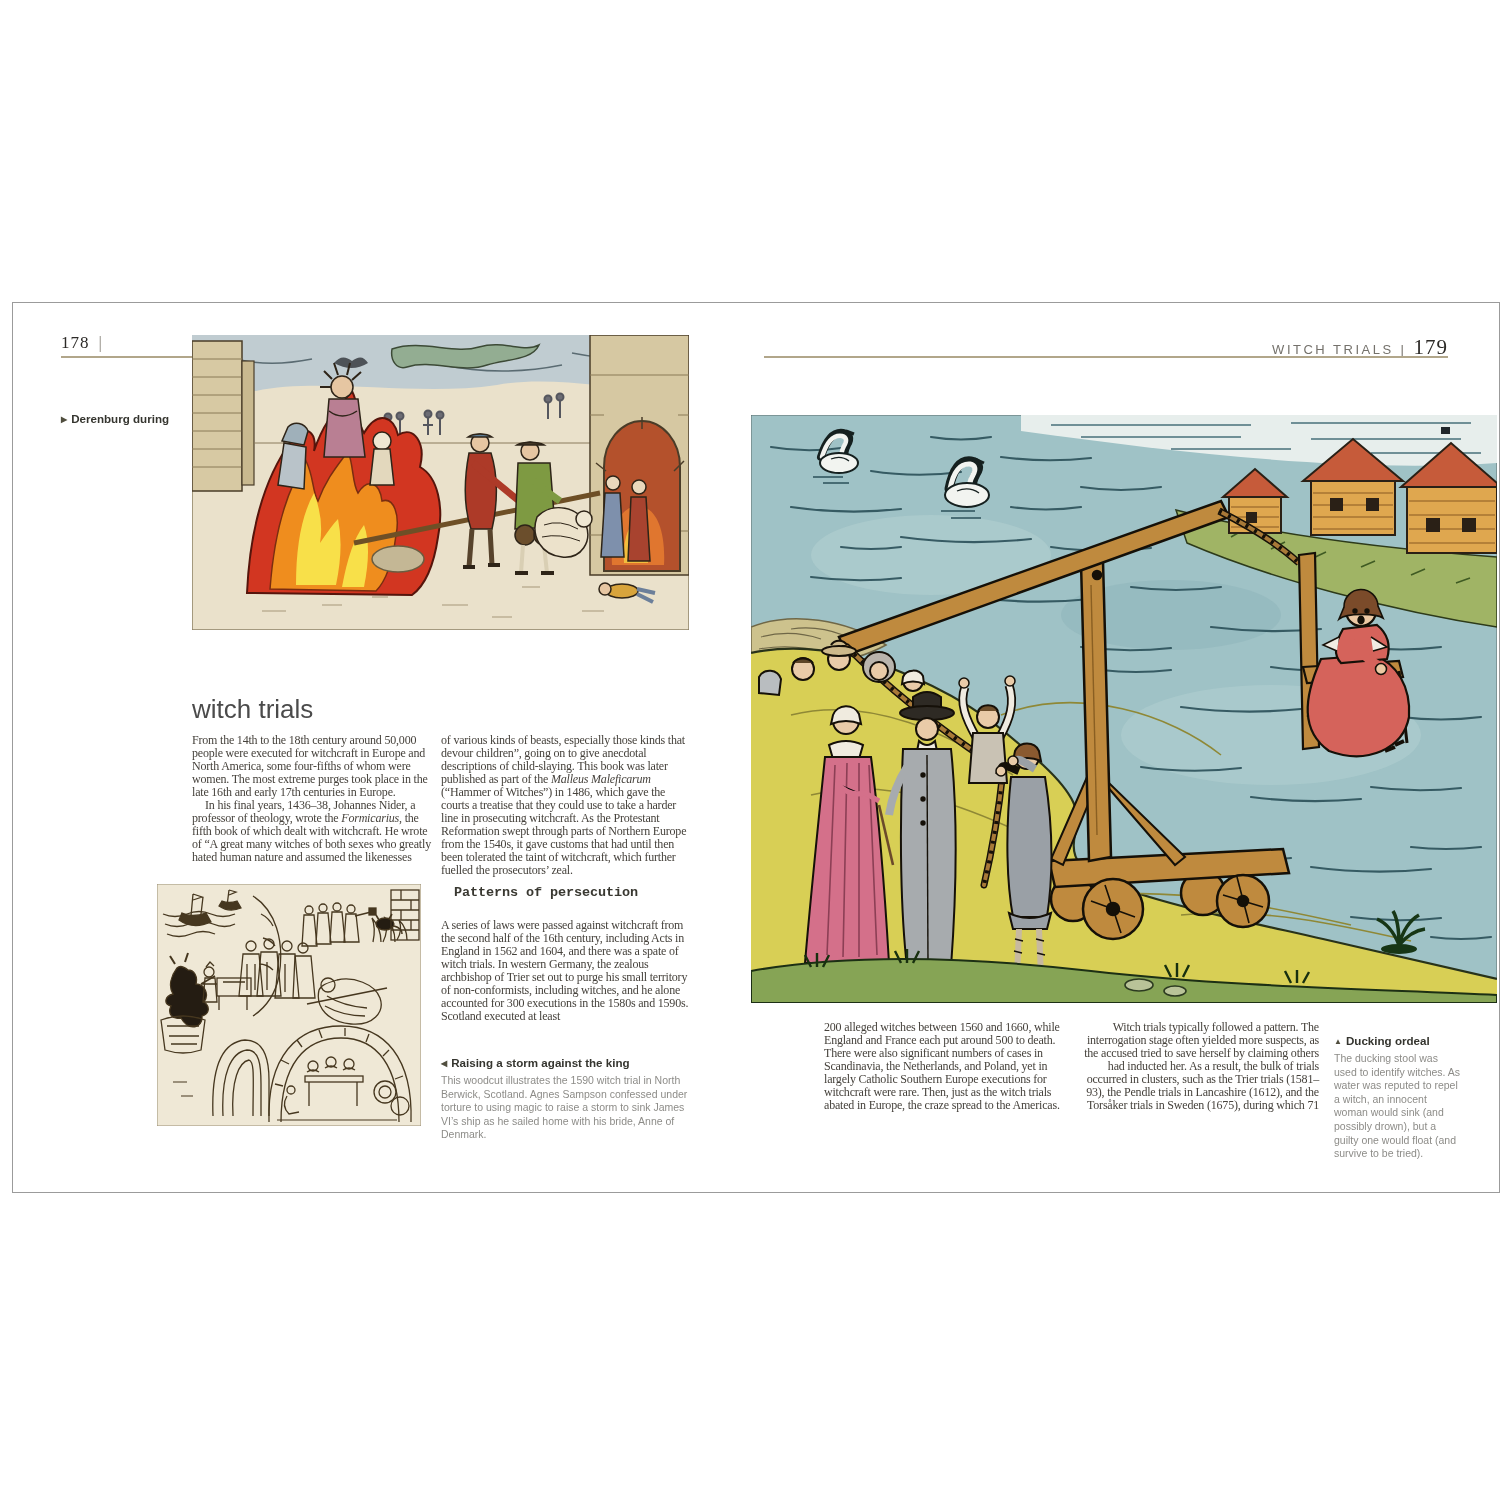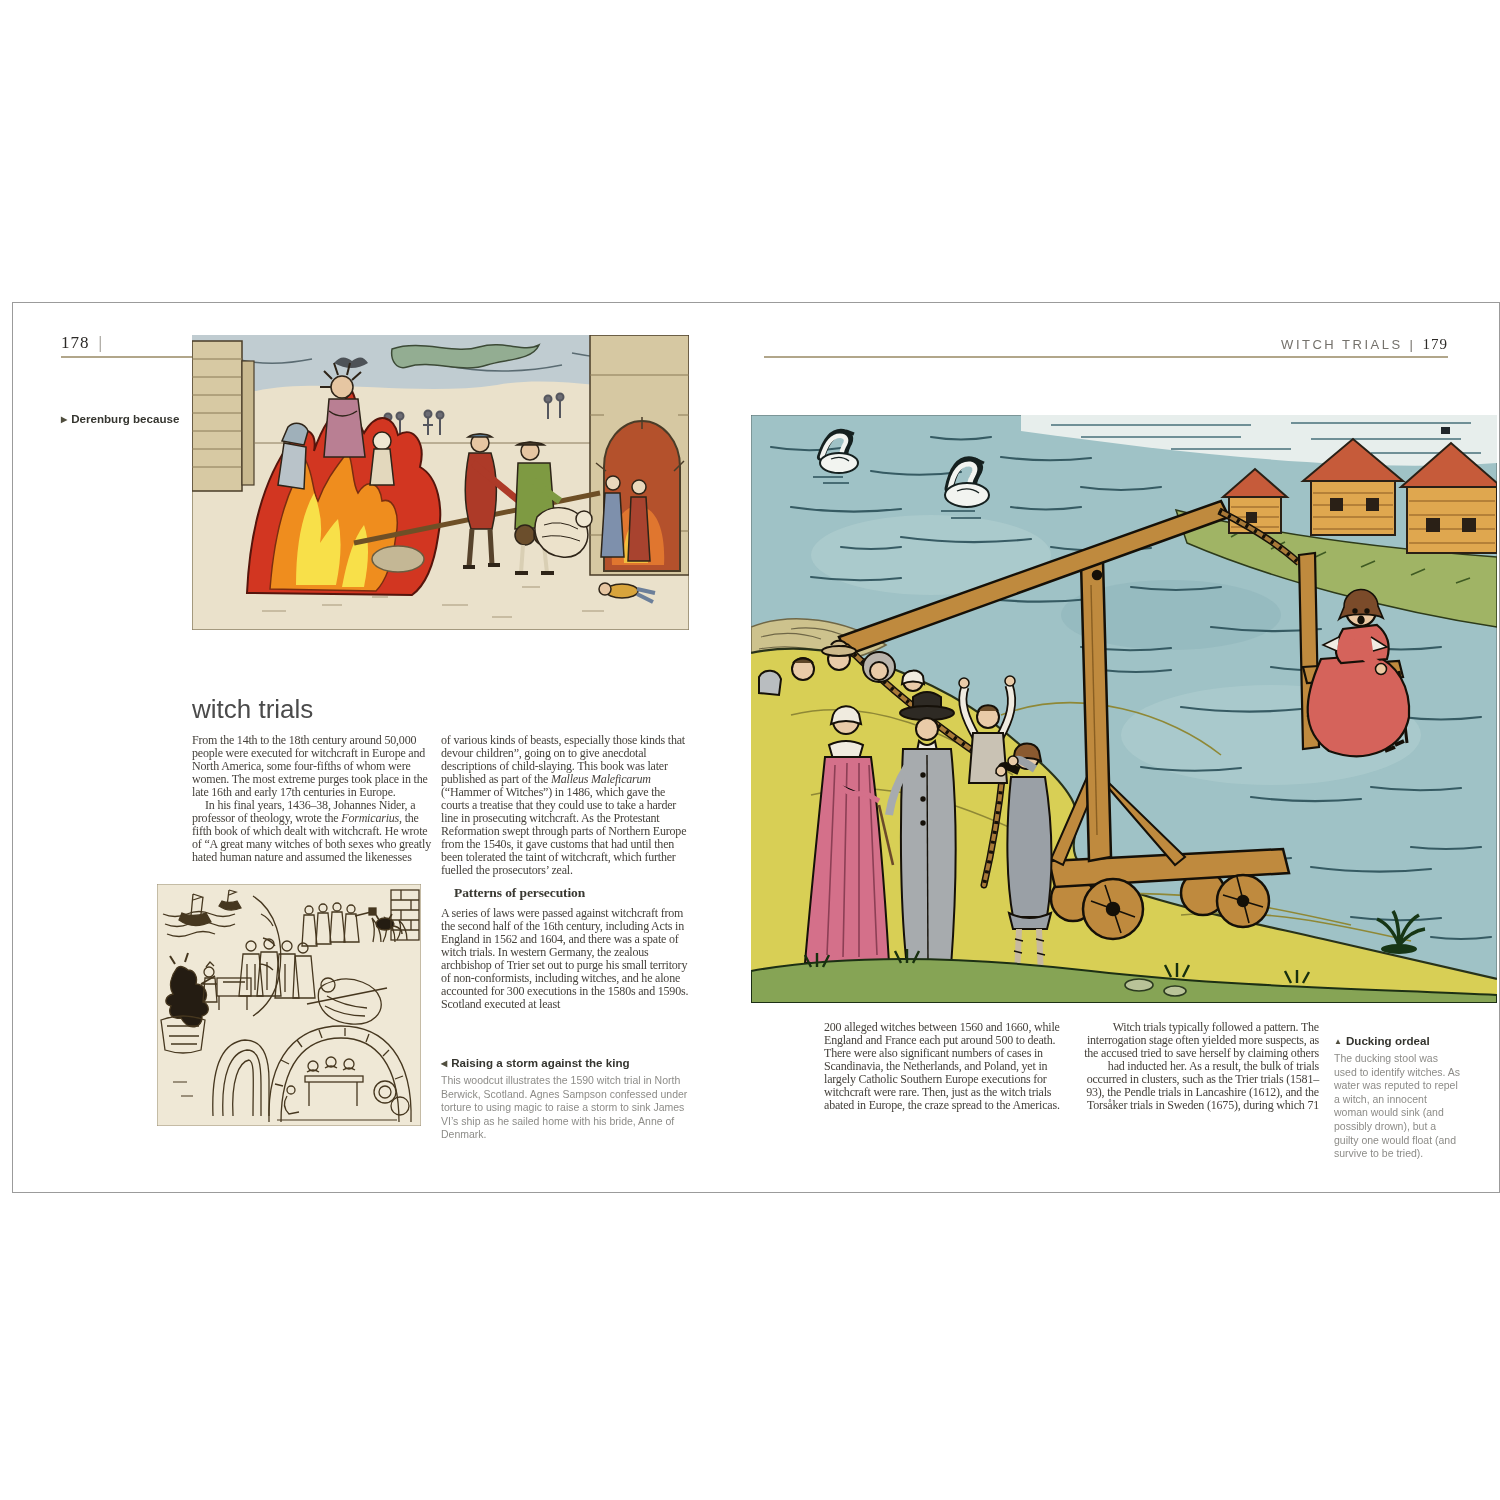--- a/index.html
+++ b/index.html
@@ -10,42 +10,42 @@
 
   
   .pgnum-left { position:absolute; left:57px; top:333px; font-family:"Liberation Serif", serif; font-size:17px; color:#2c2a27; letter-spacing:1px; }
   .pipe { color:#8a857c; font-weight:normal; margin:0 0 0 9px; }
   .rule { position:absolute; height:2px; background:#b1a68a; }
   .rule-left { left:57px; top:356px; width:131px; }
   .rule-right { left:760px; top:356px; width:684px; }
   .header-right { position:absolute; left:760px; top:335px; width:684px; text-align:right; }
   .header-right .label { font-size:13px; color:#74716b; letter-spacing:2.5px; }
   .header-right .pipe { margin:0 7px; }
-  .header-right .num { font-family:"Liberation Serif", serif; font-size:15px; color:#2c2a27; letter-spacing:1px; }
+  .header-right .num { font-family:"Liberation Serif", serif; font-size:21px; color:#2c2a27; letter-spacing:1px; }
 
   
   .cap { position:absolute; font-size:10.5px; line-height:13.6px; color:#8d8c88; }
   .cap-head { font-size:11.6px; font-weight:bold; color:#35352f; margin-bottom:3px; line-height:14px; }
   .marker { font-size:8px; color:#504e3e; margin-right:4px; vertical-align:1px; }
   .cap-derenburg { left:57px; top:412px; width:126px; }
   .cap-storm { left:437px; top:1056px; width:256px; }
   .cap-ducking { left:1330px; top:1020px; width:129px;margin-top:14px; }
 
   
   .title { position:absolute; left:186px; top:642px; font-family:"Liberation Serif", serif; font-weight:400; font-size:42px; letter-spacing:1.5px; color:#383d44; }
   .subtitle { position:absolute; left:188px; top:694px; font-size:26px; color:#4b4b4b; }
 
   
   .bodycol { position:absolute; font-family:"Liberation Serif", serif; font-size:12px; line-height:13px; color:#46423c; letter-spacing:-0.2px; }
   .bodycol p + p { text-indent:13px; }
   .col1 { left:188px; top:734px; width:247px; }
   .col2 { left:437px; top:734px; width:252px; }
   .colA { left:820px; top:1021px; width:243px; }
   .colB { left:1072px; top:1021px; width:243px;text-align:right; }
-  .subhead { font-family:Liberation Serif, serif; font-weight:bold; font-size:13.5px; color:#393831; letter-spacing:-0.1px; margin:9px 0 8px; text-indent:0; }
+  .subhead { font-family:Liberation Mono, monospace; font-weight:bold; font-size:13.5px; color:#393831; letter-spacing:-0.1px; margin:9px 0 20px; text-indent:0; }
   i { font-style:italic; }
 
   
   .woodcut-top { position:absolute; left:188px; top:335px; width:497px; height:295px; }
   .woodcut-bottom { position:absolute; left:153px; top:884px; width:264px; height:242px; }
   .illustration { position:absolute; left:747px; top:415px; width:746px; height:588px; }
   svg { display:block; }
 </style>
 </head>
 <body>
@@ -53,21 +53,21 @@
 <div class="canvas">
   <div class="frame"></div>
 
   <div class="pgnum-left"><span>178</span><span class="pipe">|</span></div>
   <div class="rule rule-left"></div>
 
   <div class="header-right"><span class="label">WITCH TRIALS</span><span class="pipe label">|</span><span class="num">179</span></div>
   <div class="rule rule-right"></div>
 
   <div class="cap cap-derenburg">
-    <div class="cap-head"><span class="marker">▶</span><span>Derenburg because</span></div>
+    <div class="cap-head"><span class="marker">▶</span><span>Derenburg during</span></div>
   </div>
 
   <svg class="woodcut-top" viewBox="0 0 497 295">
     <rect x="0" y="0" width="497" height="295" fill="#eae1cb" stroke="#8d8166" stroke-width="1.5"></rect>
 
     <path d="M0,0 H497 V50 C440,62 372,38 305,50 C225,62 128,42 64,56 L0,46 Z" fill="#c0ccd1"></path>
     <path d="M30,20 q40,14 90,4 M250,30 q60,12 120,0 M380,18 q50,10 100,4" stroke="#5a6b72" stroke-width="1.5" fill="none"></path>
 
     <path d="M200,14 C230,4 262,20 287,12 C312,5 332,18 347,10 C340,26 312,24 295,30 C270,39 240,24 215,32 C205,35 198,26 200,14 Z" fill="#93ad92" stroke="#3c4a36" stroke-width="1.5"></path>
 

